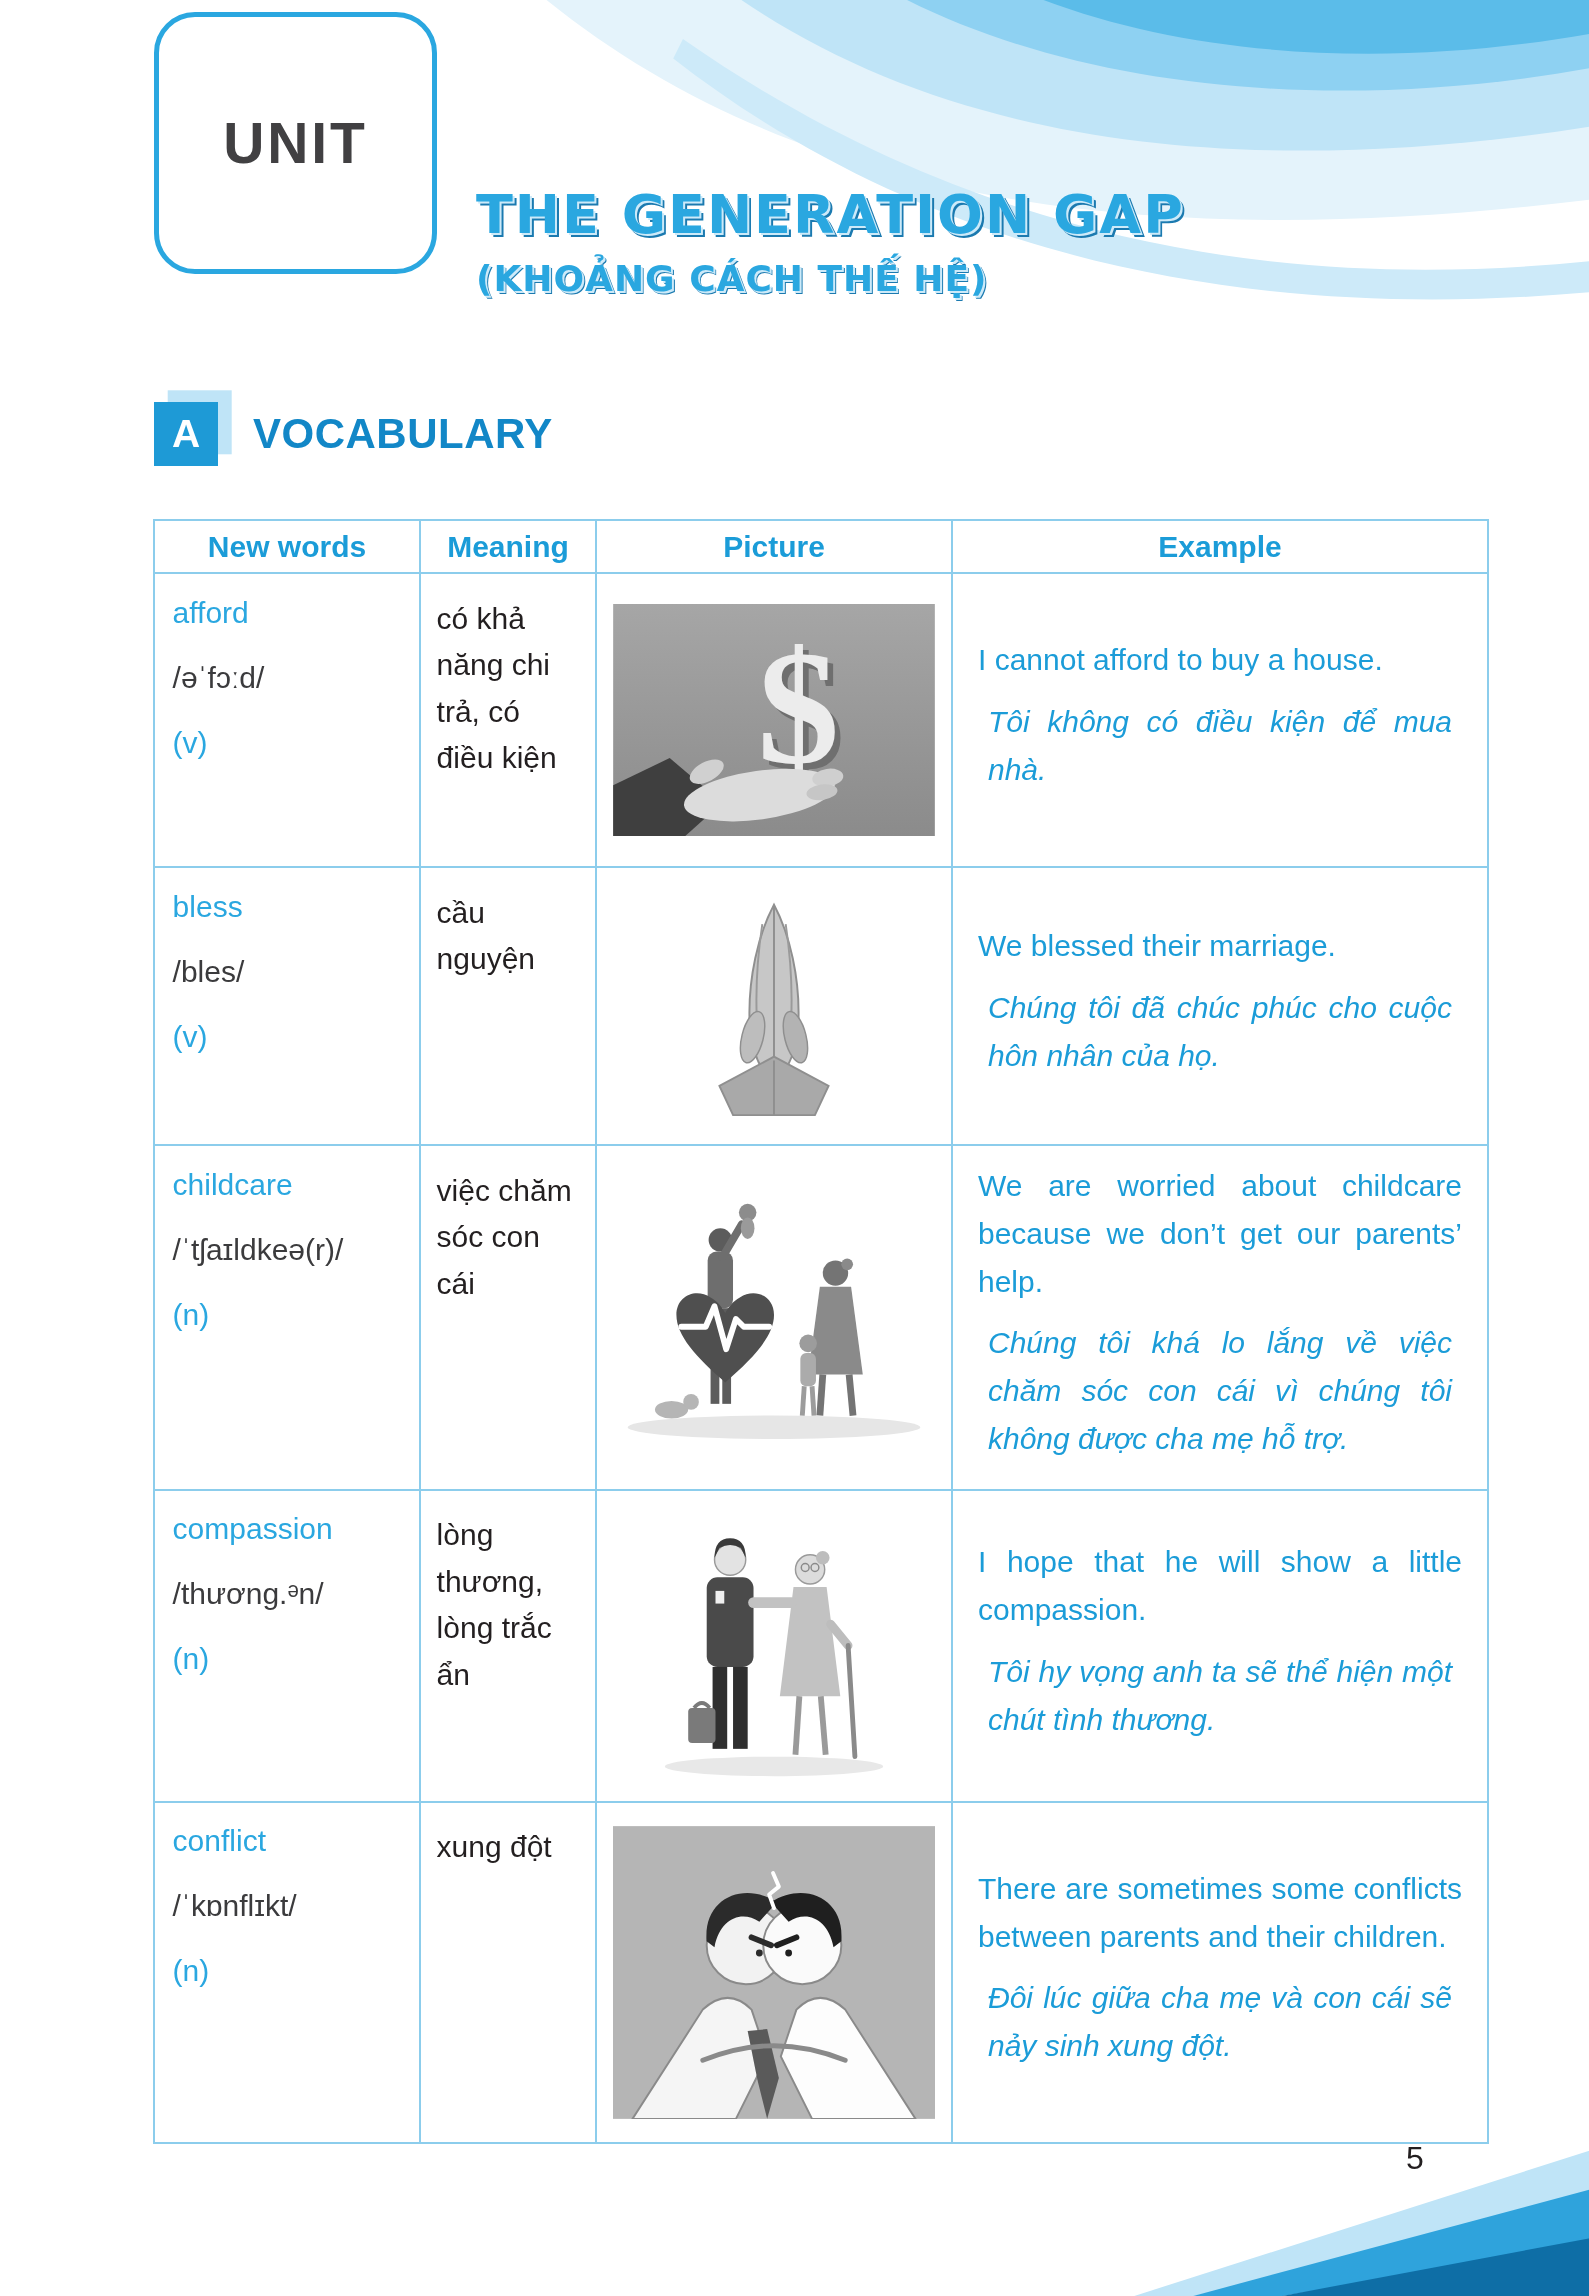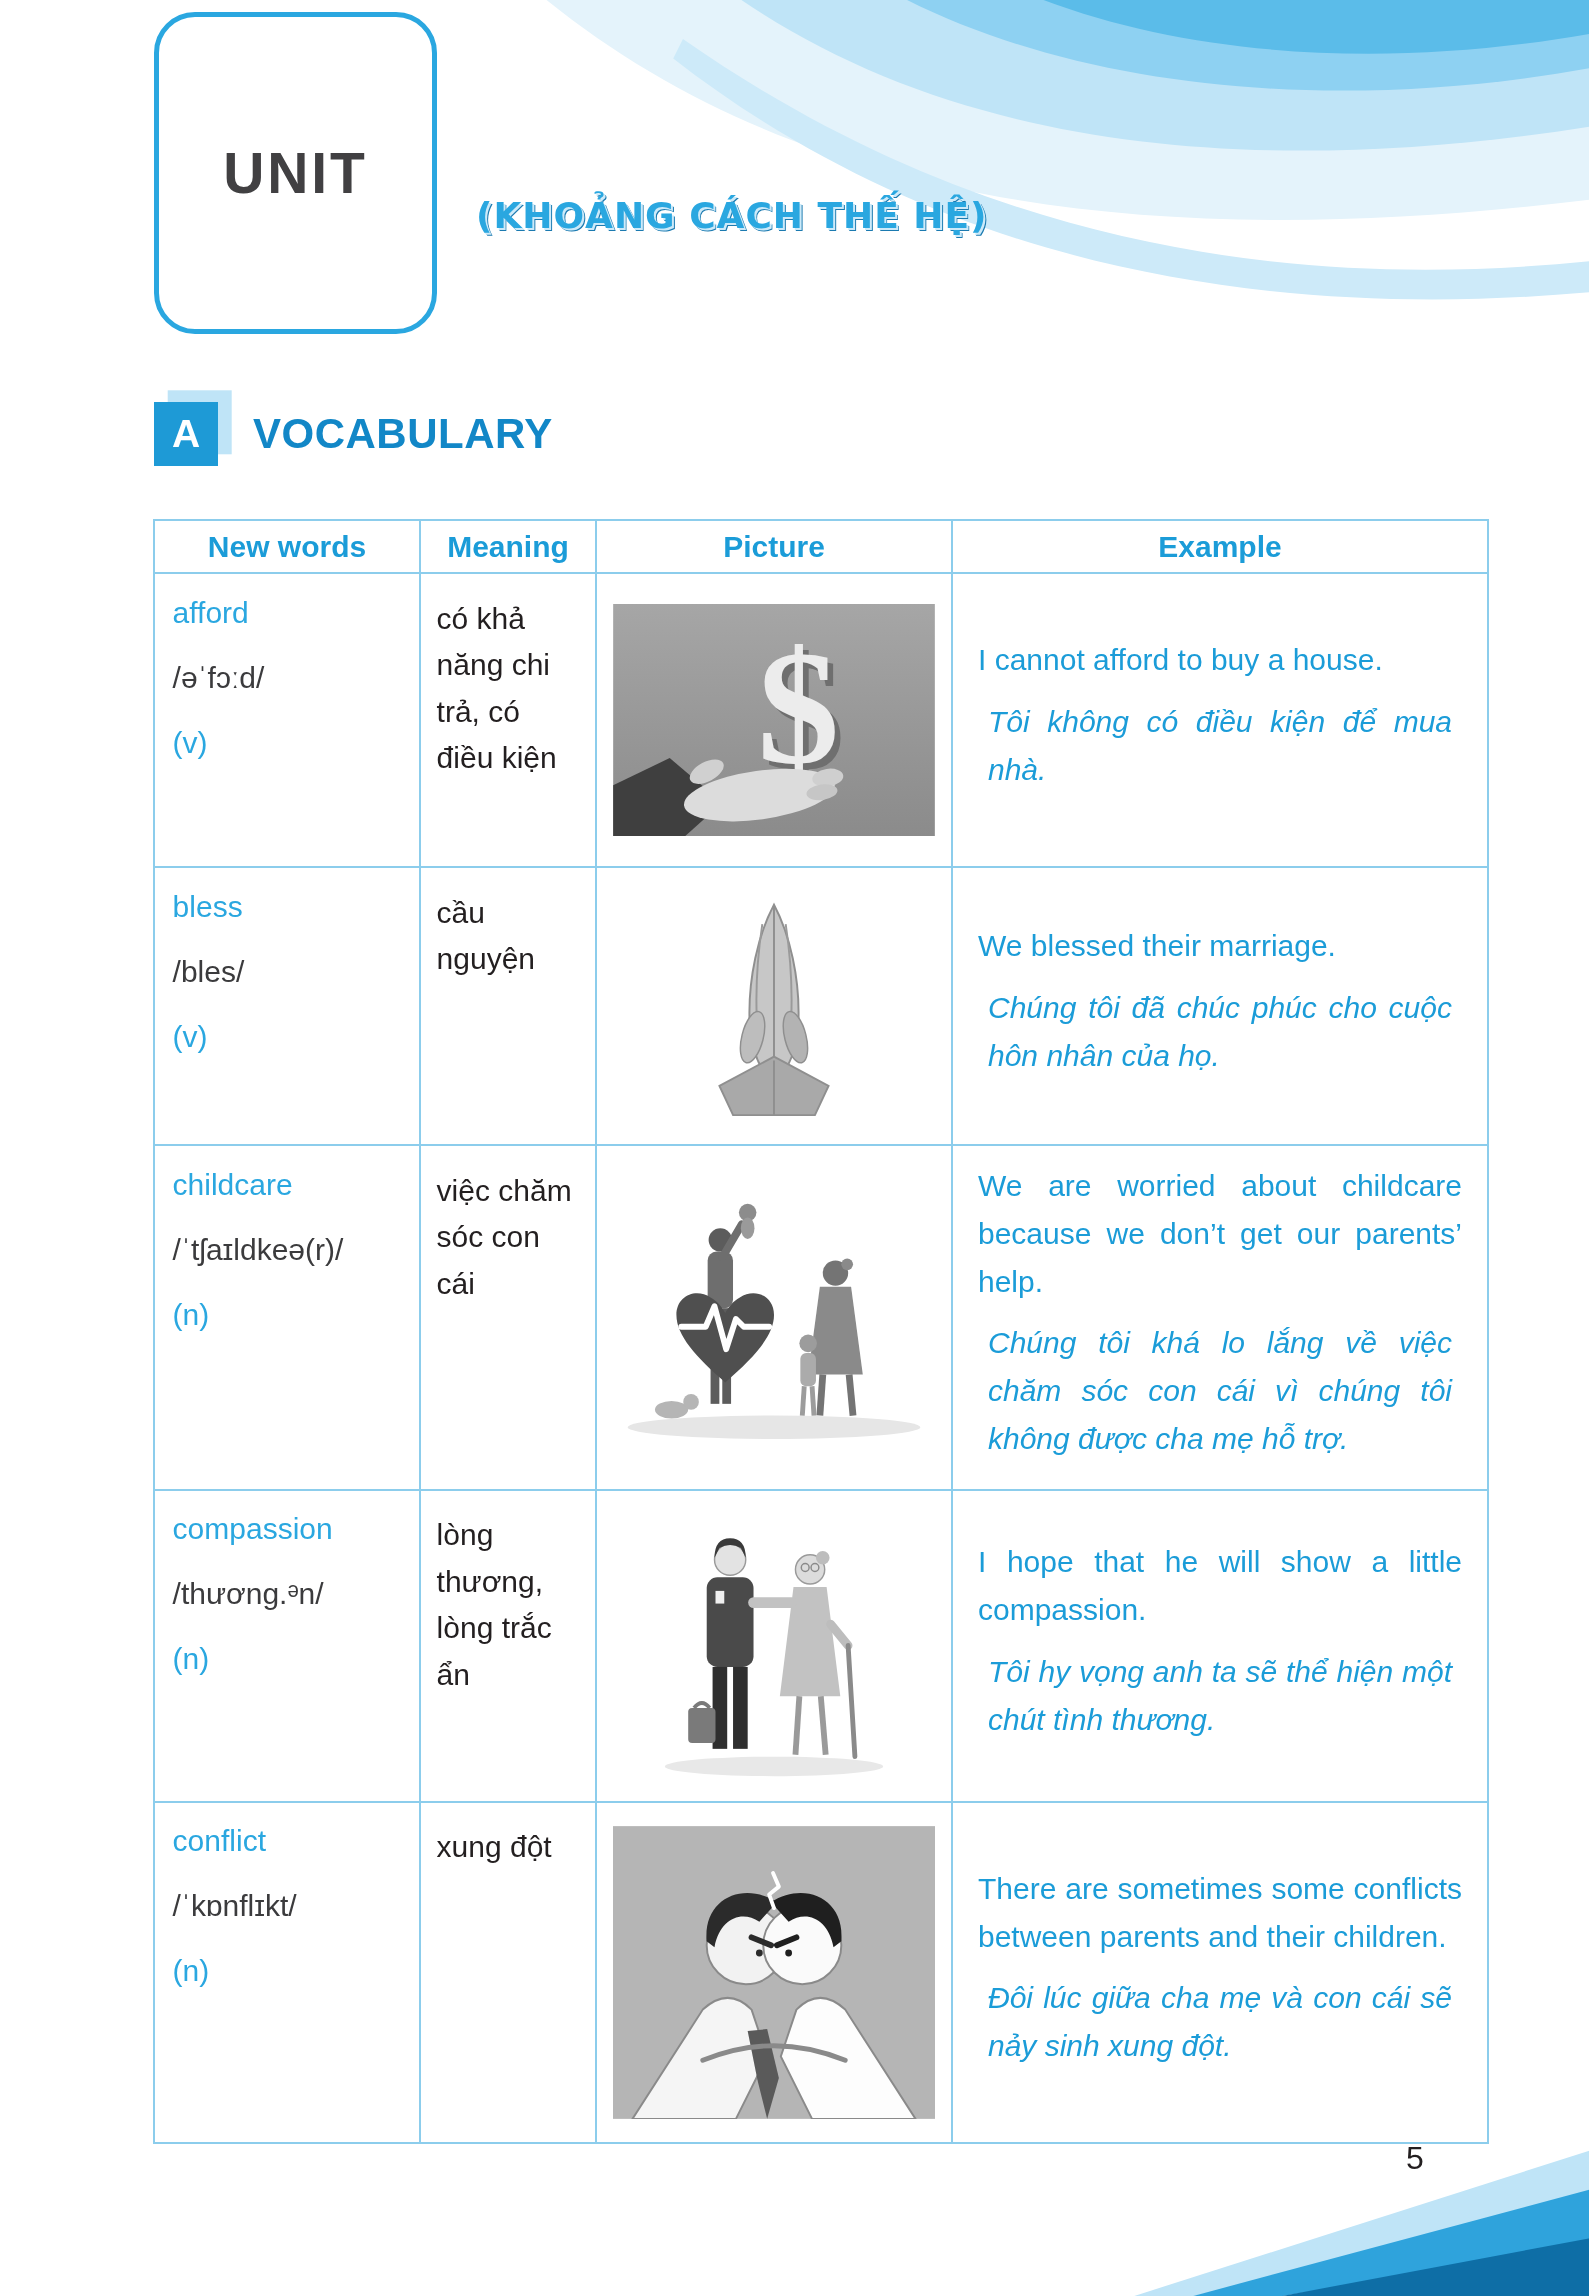--- a/index.html
+++ b/index.html
@@ -6,21 +6,21 @@
   html,body { margin:0; padding:0; }
   body {
     width:1590px; height:2297px; position:relative; overflow:hidden;
     background:#ffffff; color:#231f20;
     font-family:"Liberation Sans","DejaVu Sans",sans-serif;
   }
   .deco-top { position:absolute; top:0; left:0; pointer-events:none; }
   .deco-bottom { position:absolute; right:0; bottom:0; pointer-events:none; }
 
   .unit-box {
-    position:absolute; left:154px; top:11.7px; width:283px; height:322px;
+    position:absolute; left:154px; top:11.7px; width:283px; height:262px;
     background:#fff; border:5.9px solid #2aa7e0; border-radius:41px;
     display:flex; flex-direction:column; align-items:center; justify-content:center; gap:3.9px;
     z-index:2;
   }
   .unit-label { font-size:57px; font-weight:bold; color:#414042; letter-spacing:2.9px; }
   .unit-number { font-size:164px; font-weight:bold; color:#414042; line-height:0.95; }
 
   .title-block { position:absolute; left:476px; top:183px; z-index:2; }
   .title-main {
     font-size:54px; font-weight:800; color:#2aa7e0; letter-spacing:2px;
@@ -81,20 +81,21 @@
   <path d="M0,220 L470,70 L470,125 L60,220 Z" fill="#bfe4f7"></path>
   <path d="M60,220 L470,110 L470,168 L150,220 Z" fill="#2fa3dc"></path>
   <path d="M150,220 L470,160 L470,220 Z" fill="#0e6ea6"></path>
 </svg>
 
 <div class="unit-box">
   <div class="unit-label">UNIT</div>
 </div>
 
 <div class="title-block">
+  <div class="title-main">THE GENERATION GAP</div>
   <div class="title-sub">(KHOẢNG CÁCH THẾ HỆ)</div>
 </div>
 
 <div class="section-heading">
   <div class="section-cube">A</div>
   <div class="section-title">VOCABULARY</div>
 </div>
 
 <table class="vocab">
   <colgroup>

